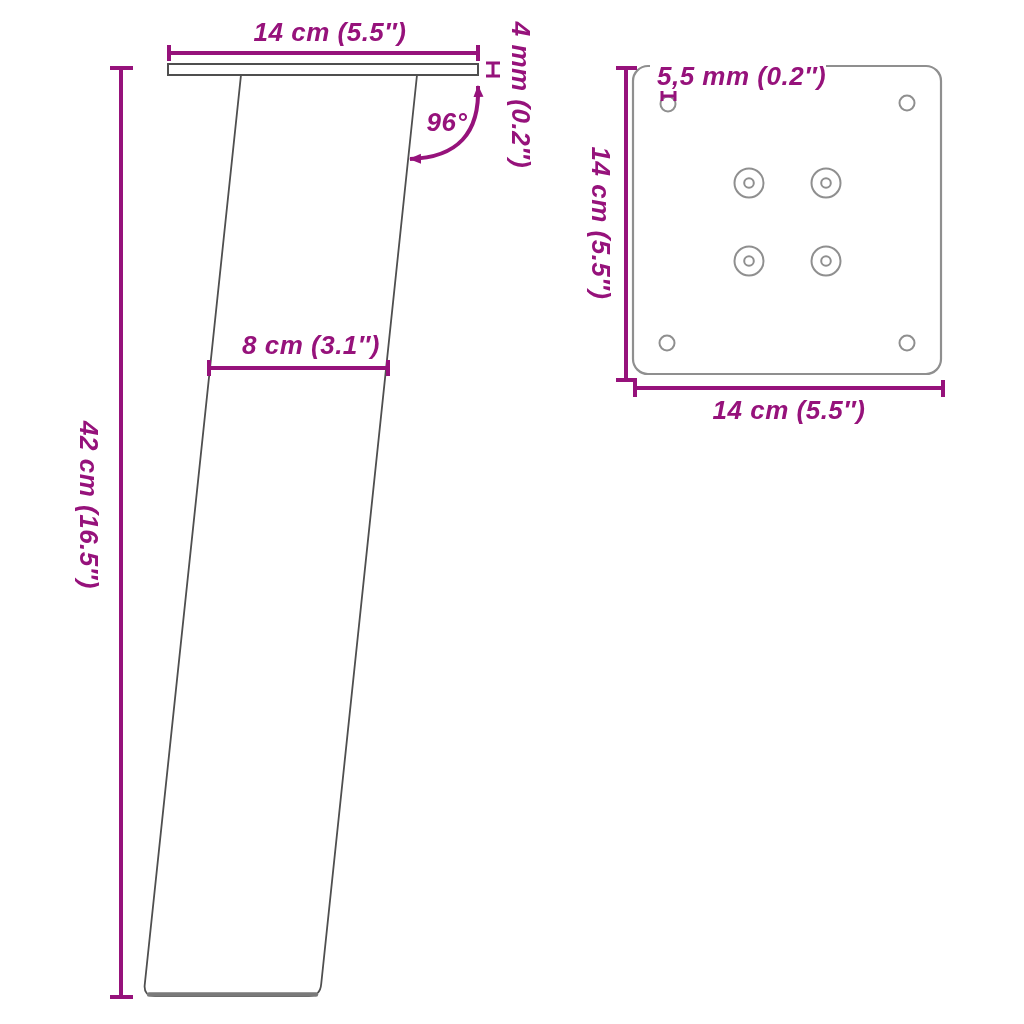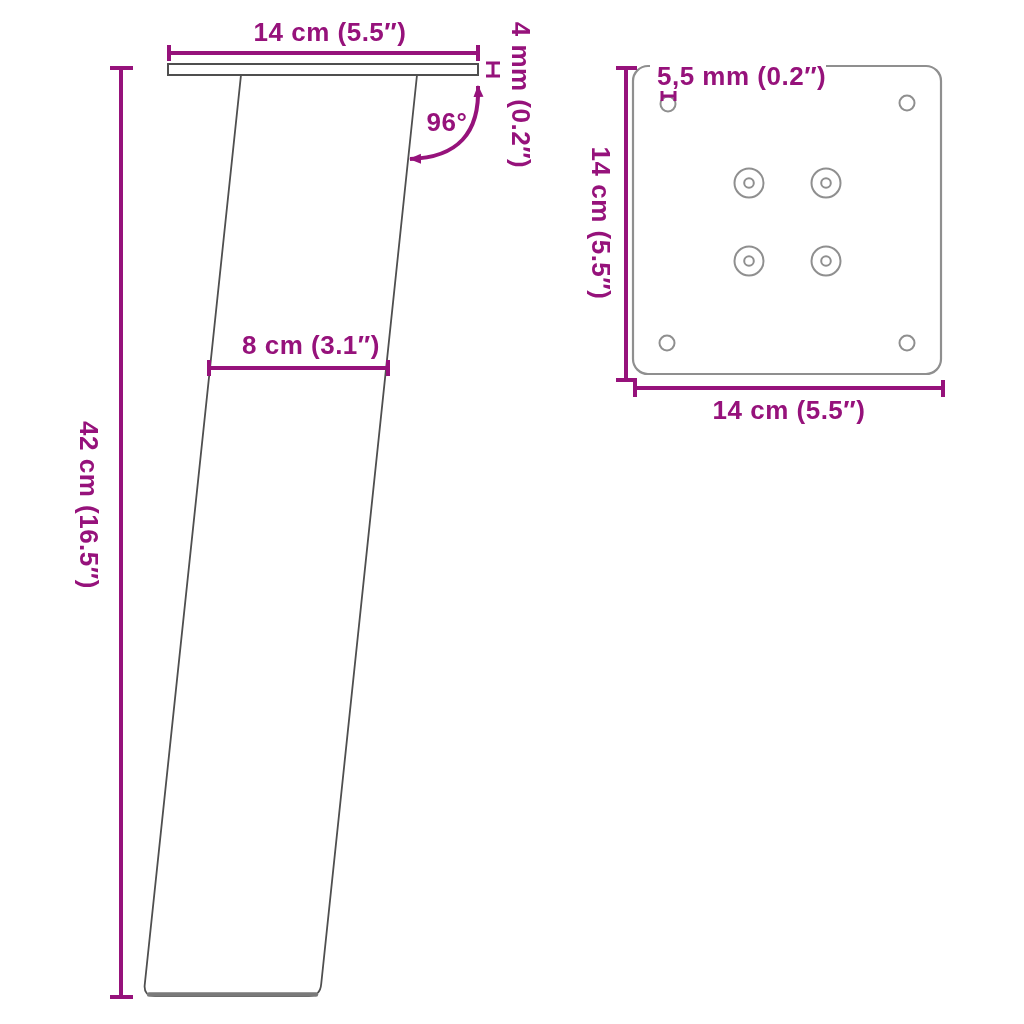--- a/index.html
+++ b/index.html
@@ -8,21 +8,21 @@
     --outline-light:#8F8F8F;
     --foot:#7A7A7A;
     --bg:#FFFFFF;
   }
   html,body{margin:0;padding:0;}
   body{
     width:1024px;height:1024px;background:var(--bg);
     font-family:"Liberation Sans", sans-serif;
     overflow:hidden;
   }
-  .stage{position:relative;width:1024px;height:816px;}
+  .stage{position:relative;width:1024px;height:816px;font-style:italic;}
   svg{display:block;}
   .part{fill:#fff;stroke:var(--outline);stroke-width:1.8px;}
   .part-plate{fill:#fff;stroke:var(--outline);stroke-width:2px;}
   .foot{stroke:var(--foot);stroke-width:4.5px;stroke-linecap:round;}
   .tplate{fill:#fff;stroke:var(--outline-light);stroke-width:2.2px;}
   .hole{fill:#fff;stroke:var(--outline-light);stroke-width:2px;}
   .dim{stroke:var(--accent);stroke-width:4px;fill:none;}
   .dim-thin{stroke:var(--accent);stroke-width:3px;fill:none;}
   .arrowhead{fill:var(--accent);stroke:none;}
   .dim-label{

